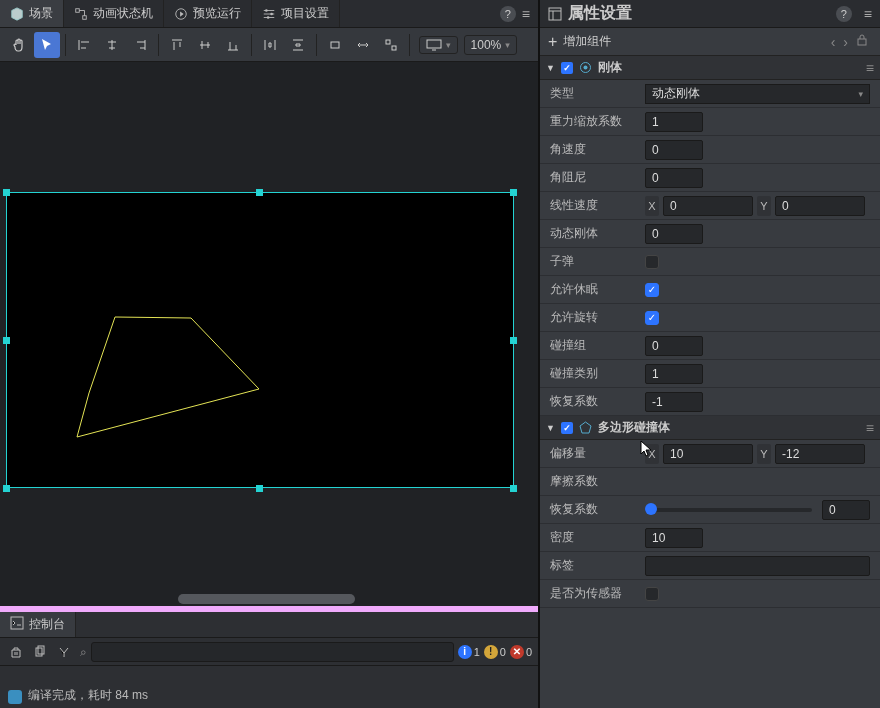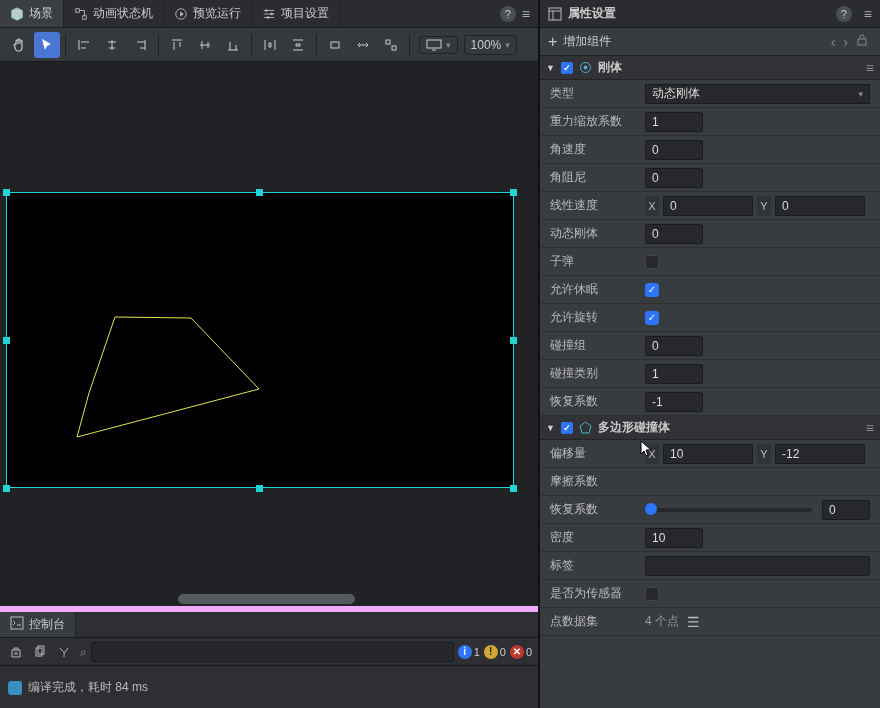--- a/index.html
+++ b/index.html
@@ -36,21 +36,21 @@
   .btabs { display: flex; height: 26px; border-bottom: 1px solid #1a1a1a; }
   .btab { display: flex; align-items: center; gap: 5px; padding: 0 10px; font-size: 12px; border-right: 1px solid #222; cursor: pointer; }
   .btab.active { background: #383b40; }
   .btoolbar { display: flex; align-items: center; height: 28px; border-bottom: 1px solid #1a1a1a; gap: 4px; padding: 0 6px; }
   .search { flex: 1; background: #25272a; border: 1px solid #1a1a1a; border-radius: 3px; height: 20px; padding: 0 6px; font-size: 12px; color: #ccc; }
   .badge { display: flex; align-items: center; gap: 2px; font-size: 11px; }
   .badge .circ { width: 14px; height: 14px; border-radius: 50%; display: flex; align-items: center; justify-content: center; font-size: 10px; font-weight: bold; }
   .blue .circ{ background:#2d74ff; color:#fff; }
   .yellow .circ{ background:#d4a63a; color:#222; }
   .red .circ{ background:#c0392b; color:#fff; }
-  .console-body { flex: 1; padding: 4px 8px; font-size: 12px; color: #bbb; display: flex; align-items: center; gap: 6px; }
+  .console-body { flex: 1; padding: 4px 8px; font-size: 12px; color: #bbb; display: flex; align-items: flex-end; gap: 6px; }
   .chatico { width:14px; height:14px; background:#3a8fc0; border-radius:3px; margin-top:1px; }
 
   
   .rhead { height: 28px; display: flex; align-items: center; border-bottom: 1px solid #1a1a1a; padding: 0 8px; background: #2a2c30; }
   .rhead .ticon { width: 14px; height: 14px; margin-right: 6px; }
   .rsub { height: 28px; display: flex; align-items: center; border-bottom: 1px solid #222; padding: 0 8px; font-size: 12px; color: #ccc; }
   .rsub .plus { font-size: 16px; margin-right: 6px; color: #ccc; }
   .rsub .navbtn { color: #888; padding: 0 4px; font-size: 14px; cursor: pointer; }
   .rscroll { flex: 1; overflow-y: auto; }
   .section-h { display: flex; align-items: center; gap: 6px; height: 24px; padding: 0 6px; background: #303236; border-bottom: 1px solid #222; font-size: 12px; font-weight: bold; }
@@ -275,21 +275,21 @@
     </div>
   </div>
 </div>
 
 <div class="right-col">
   <div class="rhead">
     <span class="ticon"><svg viewBox="0 0 14 14" width="14" height="14">
           <rect x="1" y="1" width="12" height="12" fill="none" stroke="#bbb"></rect>
           <path stroke="#bbb" d="M1 4h12M5 4v9"></path>
         </svg></span>
-    <span style="font-size:12px;font-weight:bold">属性设置</span>
+    <span style="font-size:16px;font-weight:bold">属性设置</span>
     <div style="flex:1"></div>
     <div class="help-ico">?</div>
     <div class="hamb" style="margin:0 0 0 6px">≡</div>
   </div>
   <div class="rsub">
     <span class="plus">+</span>
     <span>增加组件</span>
     <div style="flex:1"></div>
     <span class="navbtn">‹</span>
     <span class="navbtn">›</span>
@@ -431,25 +431,18 @@
         <div class="val">
           <input class="numin wide" value="" style="">
         </div>
       </div>
     <div class="field">
         <span class="label">是否为传感器</span>
         <div class="val">
           <div class="cbox"></div>
         </div>
       </div>
-    <div class="field">
-        <span class="label">点数据集</span>
-        <div class="val">
-          <span style="color:#999">4 个点</span>
-          <span class="listico">☰</span>
-        </div>
-      </div>
   </div>
 </div>
 
 <svg class="cursor-arrow" style="left:640px; top:440px;" viewBox="0 0 14 18">
     <path fill="#fff" stroke="#000" stroke-width="1" d="M1 1l0 13 3-3 2 5 2-1-2-5 5 0z"></path>
   </svg>
 
 </body></html>

